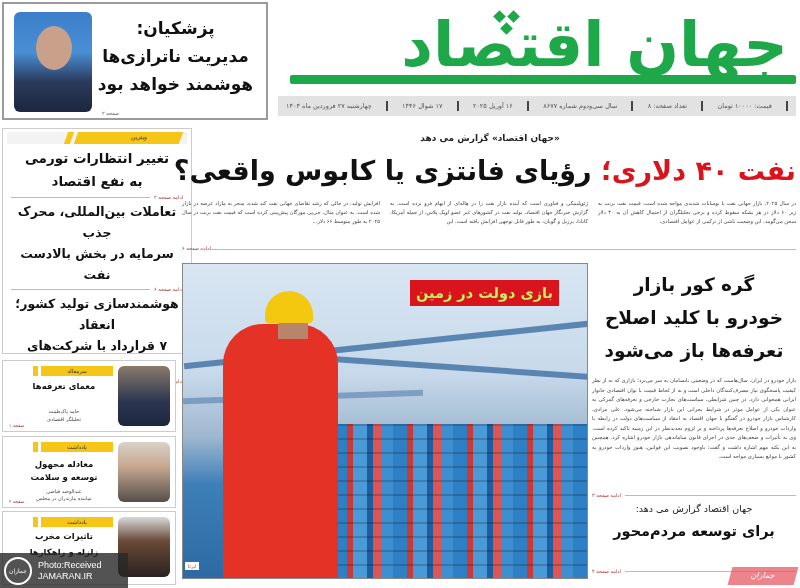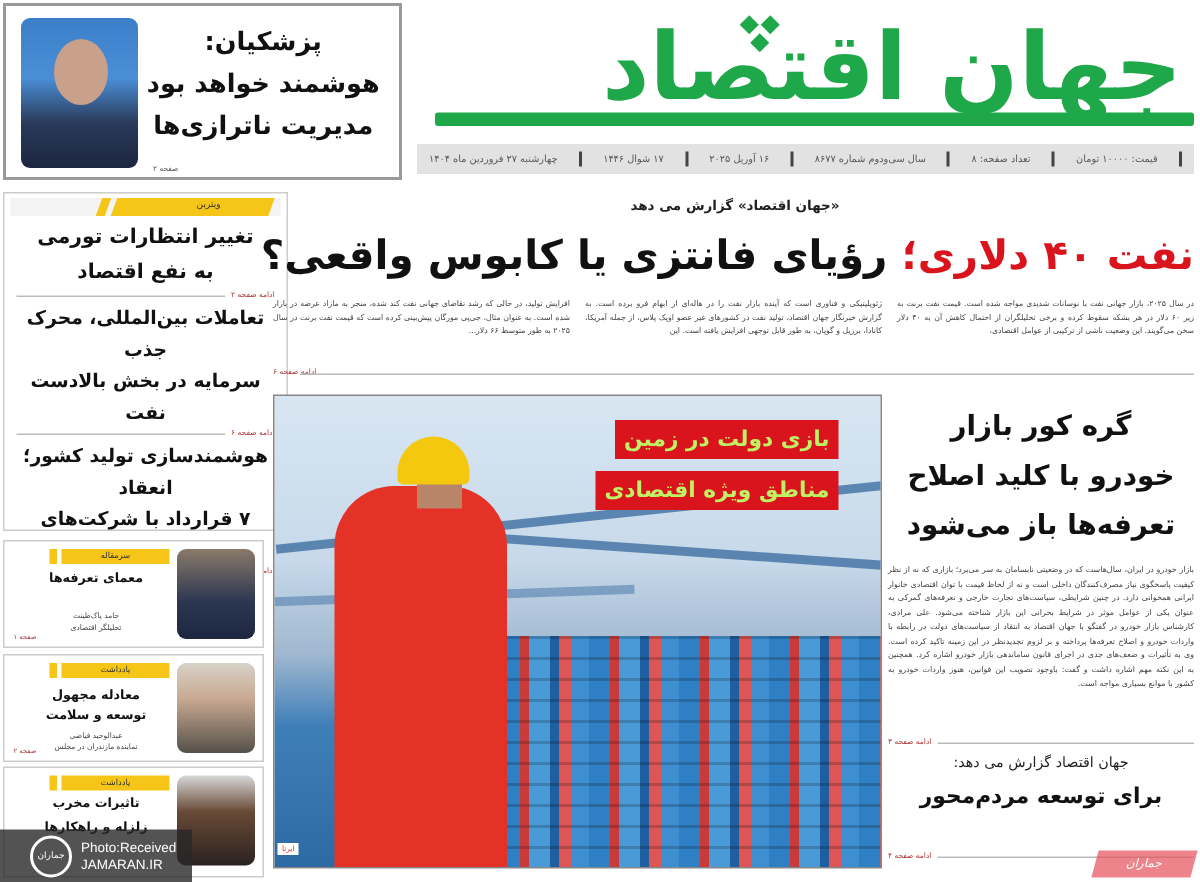--- a/index.html
+++ b/index.html
@@ -58,21 +58,21 @@
 
 .rhead{left:592px;top:268px;width:204px;direction:rtl;text-align:center;font-weight:bold;font-size:18.5px;line-height:33px;color:#111}
 .rbody{left:592px;top:376px;width:204px;direction:rtl;text-align:justify;font-size:5.3px;line-height:9.5px;color:#444}
 .rcont{left:592px;top:492px;width:204px;display:flex;flex-direction:row-reverse;align-items:center;gap:4px;font-size:5px;color:#a33;direction:rtl}
 .rcont .rule{flex:1;height:1px;background:#bbb}
 .rkicker{left:592px;top:503px;width:204px;text-align:center;direction:rtl;font-size:9.5px;color:#222}
 .rsub{left:592px;top:519px;width:204px;text-align:center;direction:rtl;font-size:14.5px;line-height:24px;color:#111;font-weight:bold}
 .rcont2{left:592px;top:568px;width:204px;display:flex;flex-direction:row-reverse;align-items:center;gap:4px;font-size:5px;color:#a33;direction:rtl}
 .rcont2 .rule{flex:1;height:1px;background:#bbb}
 .watermark-r{left:730px;top:567px;width:66px;height:18px;background:rgba(230,80,90,.7);transform:skewX(-15deg);color:#fff;font-size:8px;text-align:center;line-height:18px;direction:rtl}
-.watermark-l{left:0;top:553px;width:128px;height:35px;background:rgba(40,40,40,.8);color:#fff;display:flex;align-items:center;gap:6px;padding-left:20px}
+.watermark-l{left:0;top:553px;width:128px;height:35px;background:rgba(40,40,40,.8);color:#fff;display:flex;align-items:center;gap:6px;padding-left:4px}
 .watermark-l .circ{width:28px;height:28px;border-radius:50%;border:2px solid #fff;font-size:6px;display:flex;align-items:center;justify-content:center}
 .watermark-l .txt{font-size:9px;line-height:11px;font-family:"Liberation Sans",sans-serif}
 </style>
 </head>
 <body>
 
 <div class="abs masthead-logo">
   <div class="logo-word">جهان اقتصاد</div>
   <div class="logo-dots">
     <span style="left:0;top:0"></span>
@@ -96,22 +96,22 @@
   <span>قیمت: ۱۰۰۰۰ تومان</span>
   <span class="sep"></span>
 </div>
 
 <div class="abs topbox">
   <div class="photo">
       <div class="face"></div>
     </div>
   <div class="title">
     <div>پزشکیان:</div>
+    <div>مدیریت ناترازی‌ها</div>
     <div>هوشمند خواهد بود</div>
-    <div>مدیریت ناترازی‌ها</div>
   </div>
   <div class="pg">صفحه ۲</div>
 </div>
 
 <div class="abs lcol">
   <div class="yellow-tab">
     <div class="y2"></div>
       <div class="y"></div>
     <span class="lbl">ویترین</span>
   </div>
@@ -182,21 +182,20 @@
 
 <div class="abs hero">
   <div class="crane" style="left:0;top:78px;width:406px;transform:rotate(-6deg)"></div>
   <div class="crane" style="left:120px;top:100px;width:290px;transform:rotate(4deg)"></div>
   <div class="crane" style="left:0;top:130px;width:240px;transform:rotate(-2deg);opacity:.5"></div>
   <div class="containers"></div>
   <div class="worker"></div>
   <div class="neck"></div>
   <div class="helmet"></div>
   <div class="redbox" style="right:28px;top:16px">بازی دولت در زمین</div>
-  <div class="redbox" style="right:28px;top:50px">مناطق ویژه اقتصادی</div>
   <div class="photo-credit">ایرنا</div>
 </div>
 
 <div class="abs rhead">
   <div>گره کور بازار</div>
   <div>خودرو با کلید اصلاح</div>
   <div>تعرفه‌ها باز می‌شود</div>
 </div>
 <div class="abs rbody">بازار خودرو در ایران، سال‌هاست که در وضعیتی نابسامان به سر می‌برد؛ بازاری که نه از نظر کیفیت پاسخگوی نیاز مصرف‌کنندگان داخلی است و نه از لحاظ قیمت با توان اقتصادی خانوار ایرانی همخوانی دارد. در چنین شرایطی، سیاست‌های تجارت خارجی و تعرفه‌های گمرکی به عنوان یکی از عوامل موثر در شرایط بحرانی این بازار شناخته می‌شود. علی مرادی، کارشناس بازار خودرو در گفتگو با جهان اقتصاد به انتقاد از سیاست‌های دولت در رابطه با واردات خودرو و اصلاح تعرفه‌ها پرداخته و بر لزوم تجدیدنظر در این زمینه تاکید کرده است. وی به تأثیرات و ضعف‌های جدی در اجرای قانون ساماندهی بازار خودرو اشاره کرد. همچنین به این نکته مهم اشاره داشت و گفت: باوجود تصویب این قوانین، هنوز واردات خودرو به کشور با موانع بسیاری مواجه است.</div>
 <div class="abs rcont">

